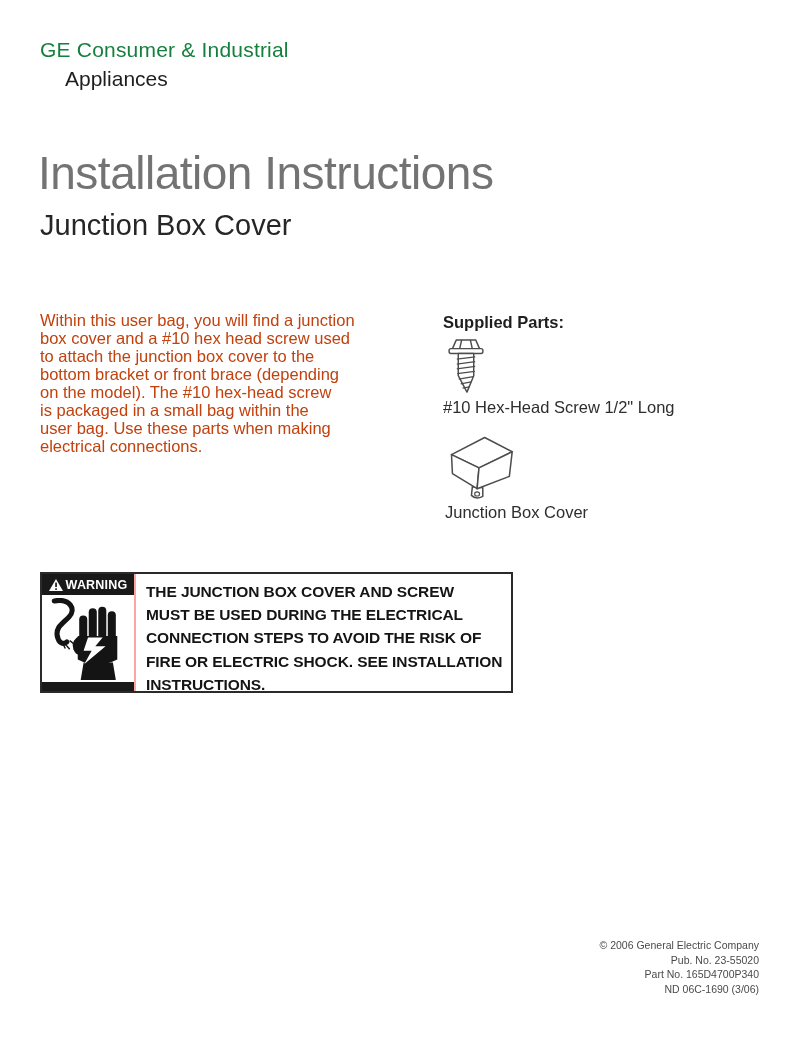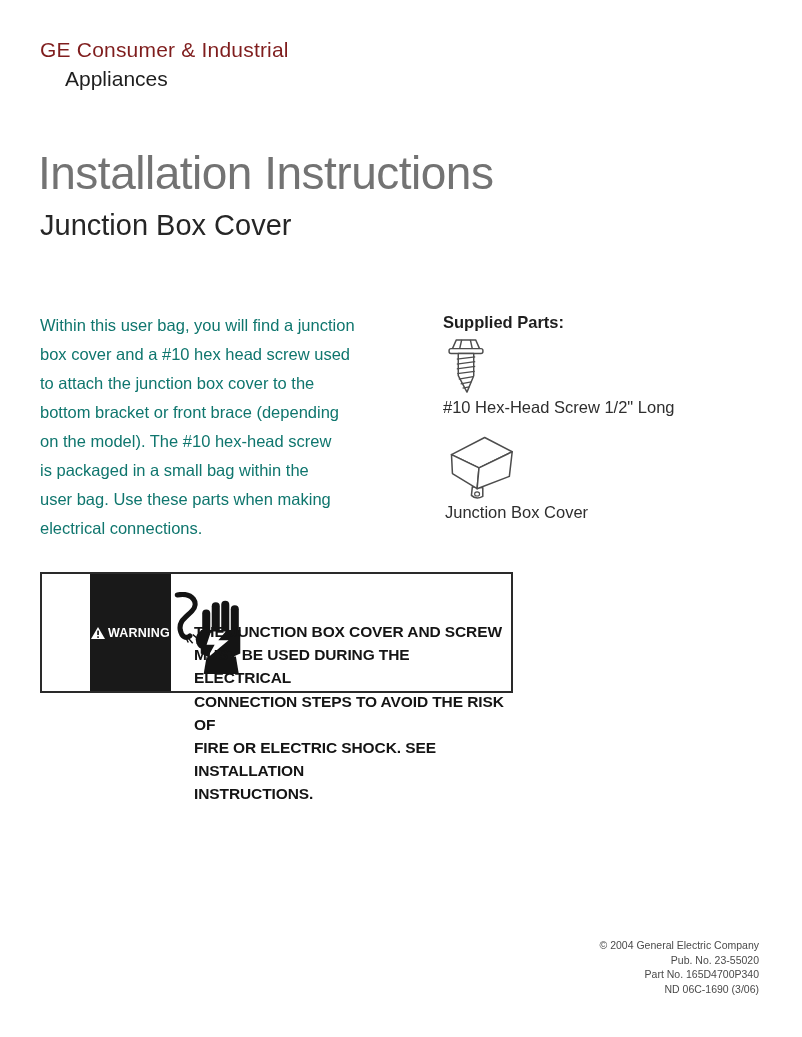--- a/index.html
+++ b/index.html
@@ -13,21 +13,21 @@
     width: 802px;
     height: 1037px;
     background: #ffffff;
     overflow: hidden;
   }
   .brand-gray {
     position: absolute;
     left: 40px;
     top: 38px;
     font-size: 21px;
-    color: #7f1d1d;
+    color: #15803d;
     letter-spacing: 0.2px;
   }
   .brand-black {
     position: absolute;
     left: 40px;
     top: 67px;
     font-size: 21px;
     color: #1e1e1e;
     font-weight: 500;
     margin-left: 25px;
@@ -49,22 +49,22 @@
     font-size: 29px;
     font-weight: 400;
     color: #262626;
   }
   .intro-text {
     position: absolute;
     left: 40px;
     top: 311px;
     width: 410px;
     font-size: 16.5px;
-    line-height: 29px;
-    color: #0f766e;
+    line-height: 18px;
+    color: #c2410c;
     white-space: pre-line;
   }
   .supplied-heading {
     position: absolute;
     left: 443px;
     top: 313px;
     font-size: 16.5px;
     font-weight: bold;
     color: #1e1e1e;
     text-align: right;
@@ -103,22 +103,21 @@
     height: 117px;
     border: 2px solid #2a2a2a;
     display: flex;
     background: #ffffff;
   }
   .warning-label-panel {
     width: 92px;
     flex: 0 0 92px;
     border-right: 2px solid #fca5a5;
     display: flex;
-    flex-direction: row;
-    padding-left: 48px;
+    flex-direction: column;
   }
   .warning-band {
     background: #191919;
     color: #ffffff;
     font-size: 12.5px;
     font-weight: bold;
     text-align: center;
     padding: 4px 1px 3px 1px;
     letter-spacing: 0.2px;
     display: flex;
@@ -139,21 +138,20 @@
   }
   .warning-text {
     flex: 1;
     padding: 6px 6px 0 10px;
     font-size: 15.5px;
     font-weight: bold;
     line-height: 23.2px;
     color: #141414;
     letter-spacing: -0.1px;
     white-space: pre-line;
-    margin-top: 40px;
   }
   .footer-left {
     position: absolute;
     left: 40px;
     top: 981px;
     font-size: 11px;
     color: #333333;
     letter-spacing: 0.3px;
   }
   .footer-right {
@@ -254,19 +252,19 @@
       <div class="warning-band-bottom"></div>
     </div>
     <div class="warning-text">THE JUNCTION BOX COVER AND SCREW
 MUST BE USED DURING THE ELECTRICAL
 CONNECTION STEPS TO AVOID THE RISK OF
 FIRE OR ELECTRIC SHOCK. SEE INSTALLATION
 INSTRUCTIONS.</div>
   </div>
 
   <div class="footer-right">
-    <div>© 2004 General Electric Company</div>
+    <div>© 2006 General Electric Company</div>
     <div>Pub. No. 23-55020</div>
     <div>Part No. 165D4700P340</div>
     <div>ND 06C-1690  (3/06)</div>
   </div>
 
 </div>
 
 </body></html>

